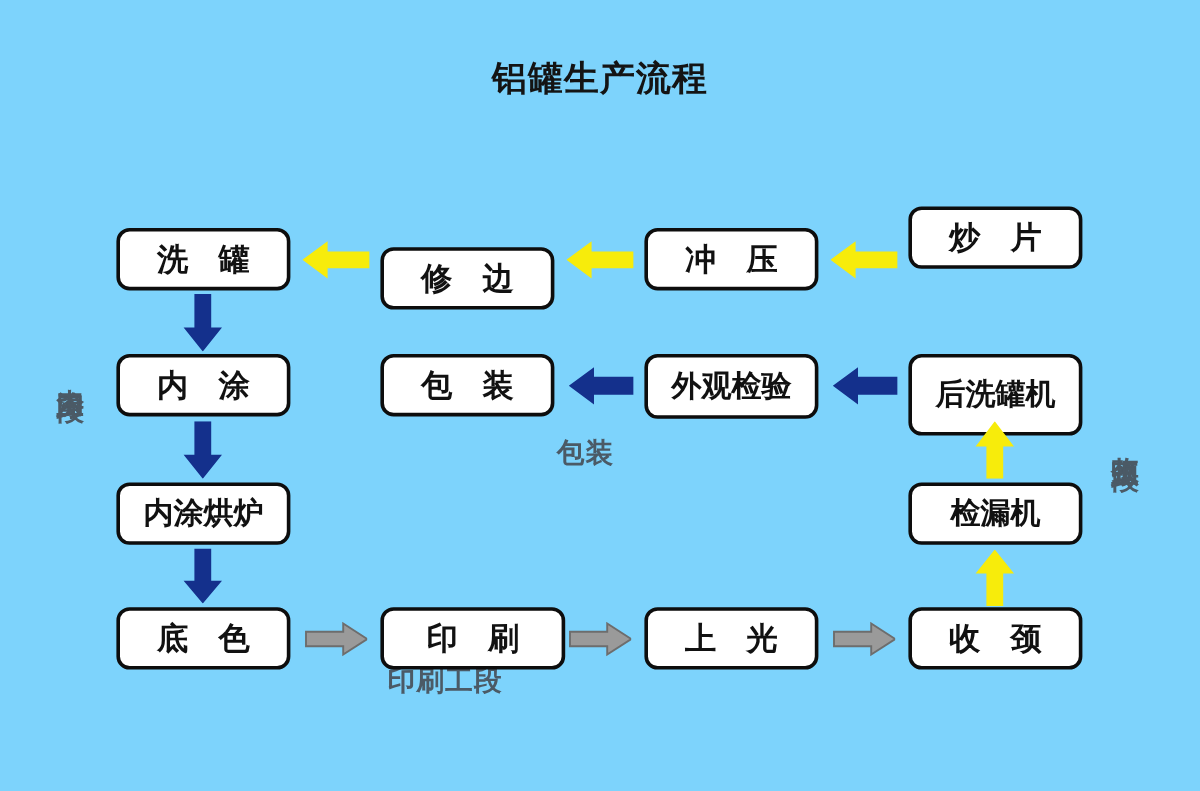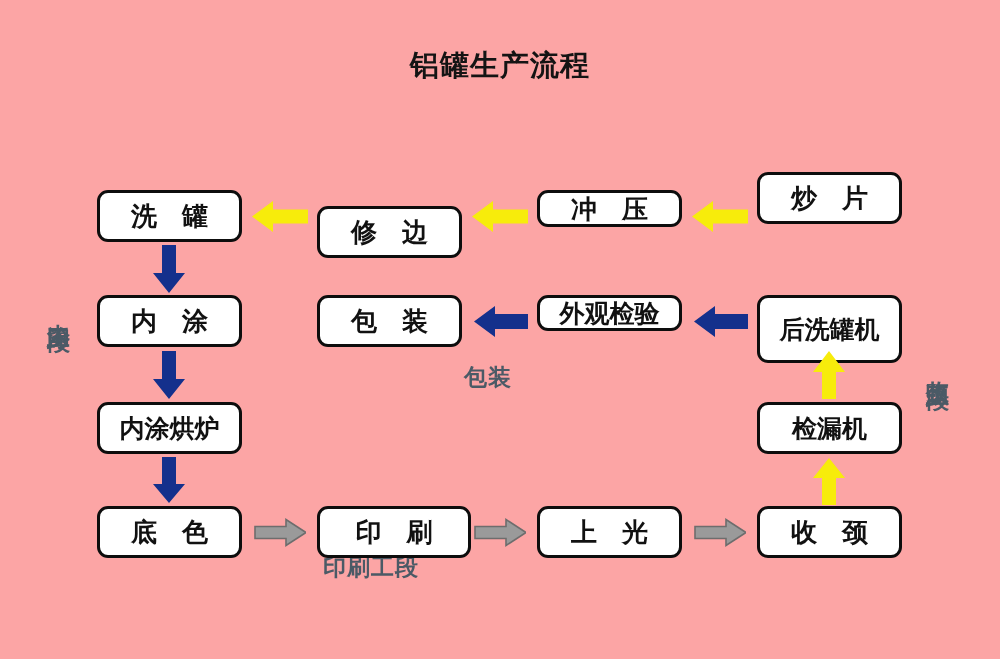--- a/index.html
+++ b/index.html
@@ -7,21 +7,21 @@
     padding: 0;
     background: #ffffff;
   }
   body {
     font-family: "Liberation Sans", "DejaVu Sans", sans-serif;
   }
   #canvas {
     position: relative;
     width: 1000px;
     height: 659px;
-    background: #fca5a5;
+    background: #7dd3fc;
     overflow: hidden;
   }
 
   
   .title {
     position: absolute;
     left: 0;
     top: 46px;
     width: 1000px;
     text-align: center;
@@ -95,21 +95,21 @@
   <div class="section-label" style="left:323px; top:552px;">印刷工段</div>
 
   <div class="node spaced" style="left:97px;  top:190px; width:145px; height:52px;">
     <span class="label">洗 罐</span>
   </div>
 
   <div class="node spaced" style="left:317px; top:206px; width:145px; height:52px;">
     <span class="label">修 边</span>
   </div>
 
-  <div class="node spaced" style="left:537px; top:190px; width:145px; height:37px;justify-content:center;">
+  <div class="node spaced" style="left:537px; top:190px; width:145px; height:52px;justify-content:center;">
     <span class="label">冲 压</span>
   </div>
 
   <div class="node spaced" style="left:757px; top:172px; width:145px; height:52px;">
     <span class="label">炒 片</span>
   </div>
 
   <div class="arrow" style="left:252px; top:199px;">
     <svg width="56" height="35" viewBox="0 0 56 35">
         <polygon points="0,17.5 21,2 21,10.5 56,10.5 56,24.5 21,24.5 21,33" fill="#f7ec0b"></polygon>
@@ -127,21 +127,21 @@
   </div>
 
   <div class="node spaced" style="left:97px;  top:295px; width:145px; height:52px;">
     <span class="label">内 涂</span>
   </div>
 
   <div class="node spaced" style="left:317px; top:295px; width:145px; height:52px;">
     <span class="label">包 装</span>
   </div>
 
-  <div class="node wide-text" style="left:537px; top:295px; width:145px; height:36px;">
+  <div class="node wide-text" style="left:537px; top:295px; width:145px; height:54px;">
     <span class="label">外观检验</span>
   </div>
 
   <div class="node wide-text" style="left:757px; top:295px; width:145px; height:68px;">
     <span class="label">后洗罐机</span>
   </div>
 
   <div class="arrow" style="left:474px; top:304px;">
     <svg width="54" height="35" viewBox="0 0 54 35">
         <polygon points="0,17.5 21,2 21,10 54,10 54,25 21,25 21,33" fill="#14308c"></polygon>

